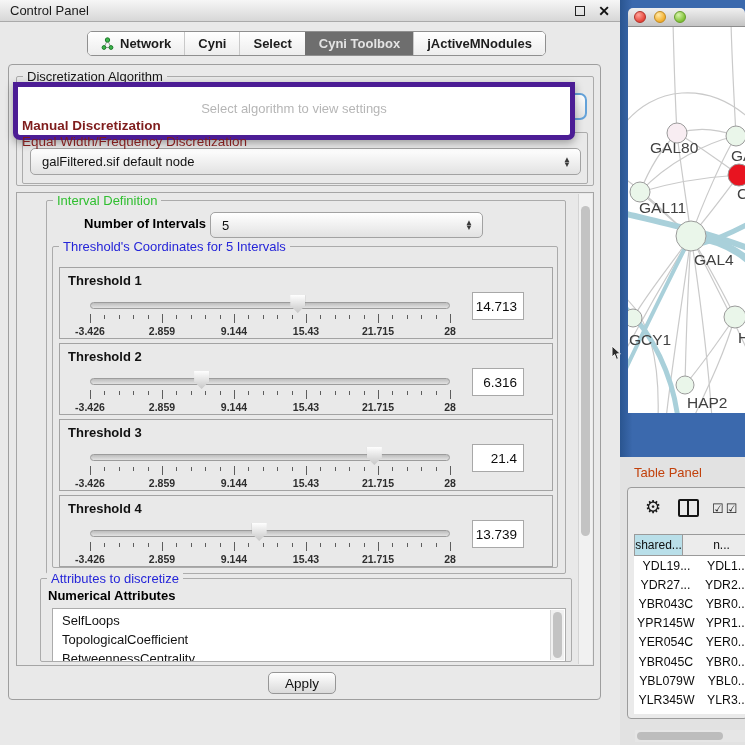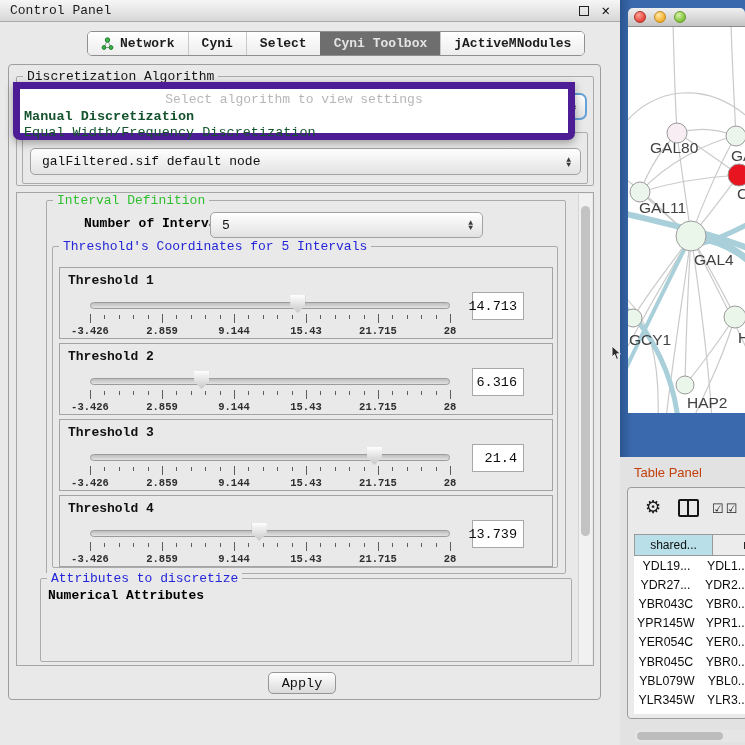--- a/index.html
+++ b/index.html
@@ -1,21 +1,21 @@
 <!DOCTYPE html>
 <html><head>
 <meta charset="utf-8">
 <style>
   html,body{margin:0;padding:0;}
   body{font-family:"Liberation Sans",sans-serif;}
   #root{position:relative;width:745px;height:745px;background:#e9e9e9;overflow:hidden;}
   #root *{box-sizing:border-box;}
 
   
-  #left-panel{position:absolute;left:0;top:0;width:620px;height:605px;background:#e9e9e9;font-family:Liberation Mono, monospace;}
+  #left-panel{position:absolute;left:0;top:0;width:620px;height:605px;background:#e9e9e9;}
   #titlebar{position:absolute;left:0;top:0;width:620px;height:22px;
     background:linear-gradient(#f6f6f6,#d7d7d7);border-bottom:1px solid #aaa;
     display:flex;align-items:center;padding:0 10px;font-size:13px;color:#1a1a1a;}
   #titlebar .sp{margin-left:auto;display:flex;align-items:center;gap:13px;}
   .float-box{width:10px;height:10px;border:1.6px solid #222;background:transparent;}
   .close-x{font-weight:bold;font-size:14px;color:#111;line-height:1;}
 
   .seg-bar{position:absolute;display:flex;border:1px solid #8f8f8f;border-radius:5px;
     overflow:hidden;background:#fff;height:25px;}
   .seg-bar .tab{display:flex;align-items:center;gap:6px;padding:0 13px;font-size:13px;
@@ -41,24 +41,24 @@
     font-size:8px;line-height:5px;color:#3a3a3a;}
   .combo.focused{border:2px solid #64a2d9;border-radius:7px;}
 
   #disc-group{left:16px;top:76px;width:578px;height:110px;}
   #disc-combo{left:22px;top:93px;width:565px;height:27px;}
   #table-data-group{left:22px;top:132px;width:566px;height:52px;}
   #table-data-combo{left:30px;top:148px;width:551px;height:27px;}
 
   
   #algo-popup{position:absolute;left:13px;top:82px;width:562px;height:58px;background:#fff;
-    border:7px solid #4c1d95;border-radius:0 0 7px 7px;box-shadow:0 3px 9px rgba(0,0,0,.33);
-    z-index:6;padding:3px 2px;}
+    border:5px solid #4c1d95;border-radius:0 0 7px 7px;box-shadow:0 3px 9px rgba(0,0,0,.33);
+    z-index:6;padding:14px 2px;}
   #algo-popup .hint{text-align:center;color:#b6b6b6;font-size:13px;height:17px;}
-  #algo-popup .opt{font-size:13.5px;color:#14532d;height:16px;line-height:16px;padding-left:2px;}
+  #algo-popup .opt{font-size:13.5px;color:#7f1d1d;height:16px;line-height:16px;padding-left:2px;}
   #algo-popup .opt.bold{font-weight:bold;}
 
   #scroll-panel{position:absolute;left:16px;top:192px;width:578px;height:474px;
     border:1px solid #a5a5a5;}
   .vscroll{position:absolute;right:1px;top:1px;bottom:1px;width:14px;background:#f1f1f1;
     border-left:1px solid #d4d4d4;}
   .vscroll .thumb{position:absolute;left:2px;width:9px;border-radius:5px;background:#c3c3c3;}
 
   #interval-group{left:46px;top:200px;width:520px;height:374px;}
   #num-intervals-label{position:absolute;left:84px;top:216px;font-size:13px;font-weight:bold;}
@@ -113,21 +113,21 @@
   #table-panel-box{position:absolute;left:7px;top:30px;width:121px;height:232px;
     border:1px solid #9c9c9c;border-radius:4px;background:#eaeaea;}
   #tp-gear{position:absolute;left:17px;top:10px;font-size:18px;color:#1a1a1a;line-height:18px;}
   #tp-colicon{position:absolute;left:50px;top:11px;width:21px;height:18px;border:2px solid #141414;
     border-radius:2px;}
   #tp-colicon::after{content:"";position:absolute;left:7px;top:0;width:2px;height:14px;background:#141414;}
   #tp-checks{position:absolute;left:84px;top:13px;font-size:13px;color:#1a1a1a;letter-spacing:2px;}
   #table-body-bg{position:absolute;left:6px;top:46px;width:114px;height:180px;background:#fff;}
   #table-header{position:absolute;left:6px;top:46px;display:flex;height:22px;font-size:12px;color:#101010;}
   #table-header .hc{border:1px solid #9a9a9a;display:flex;align-items:center;justify-content:center;}
-  #table-header .hc.c1{width:79px;background:#b9dfe9;}
+  #table-header .hc.c1{width:49px;background:#b9dfe9;}
   #table-header .hc.c2{width:78px;background:#ececec;border-left:none;}
   #table-rows{position:absolute;left:6px;top:68px;width:114px;height:158px;overflow:hidden;
     font-size:12.3px;color:#0d0d0d;}
   .t-row{display:flex;height:19.2px;align-items:center;}
   .t-row .c1{width:71px;text-align:center;white-space:nowrap;overflow:hidden;}
   .t-row .c2{padding-left:8px;white-space:nowrap;}
   #hscroll{position:absolute;left:7px;top:242px;width:110px;height:12px;background:#e6e6e6;}
   #hscroll .thumb{position:absolute;left:2px;top:2px;width:86px;height:8px;border-radius:4px;background:#bdbdbd;}
 
   #mouse-cursor{position:absolute;left:611px;top:346px;z-index:9;}
@@ -396,20 +396,28 @@
             <span style="left: 100%;">28</span>
           </div>
           <div class="value-box">13.739</div>
         </div>
       </div>
 
     <div class="group" id="attributes-group">
       <span class="group-label blue">Attributes to discretize</span>
     </div>
     <span id="num-attrs-label">Numerical Attributes</span>
+    <div id="attr-list">
+      <div class="vscroll">
+        <div class="thumb" style="top:2px;height:46px;"></div>
+      </div>
+    <div class="attr-item">SelfLoops</div>
+        <div class="attr-item">TopologicalCoefficient</div>
+        <div class="attr-item">BetweennessCentrality</div>
+      </div>
 
     <div id="apply-btn">Apply</div>
 
   </div>
 
   <div id="network-frame">
     <div id="mac-window">
       <div id="mac-titlebar">
         <span class="light red"></span>
         <span class="light yellow"></span>

